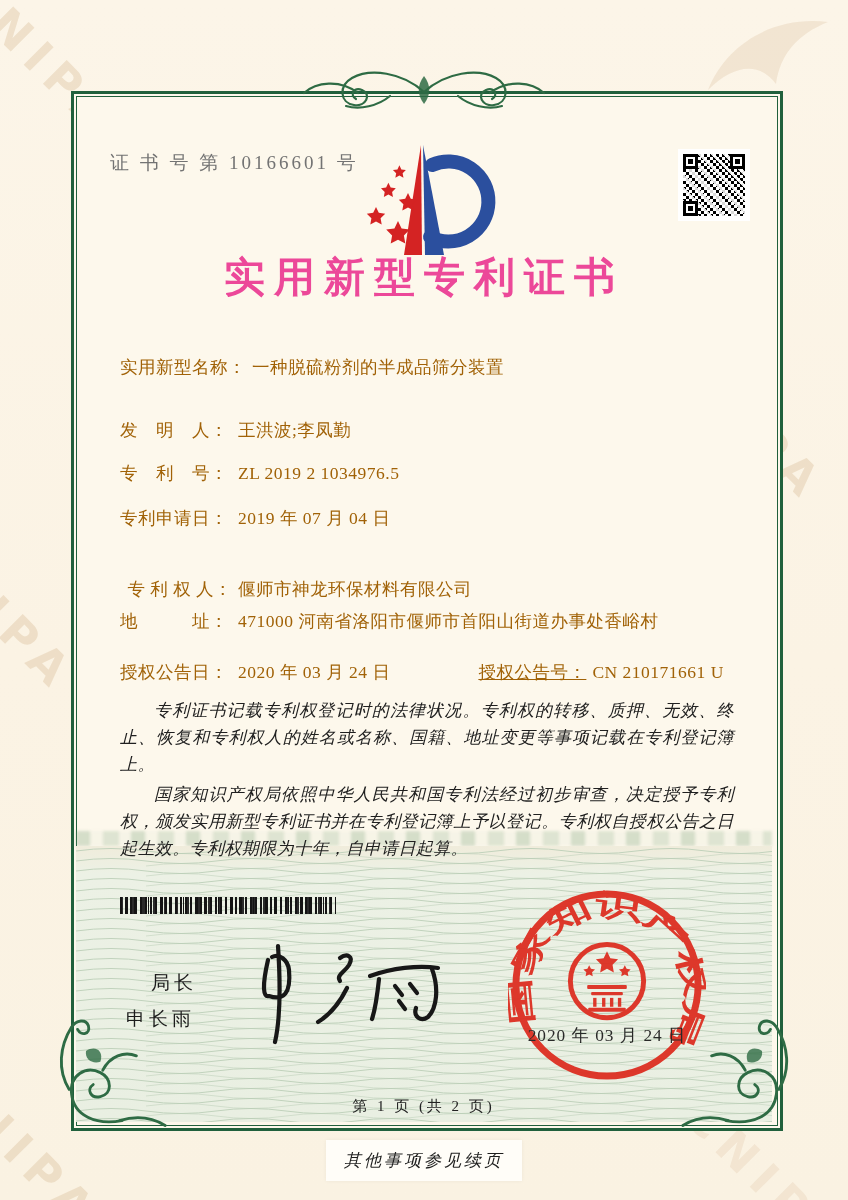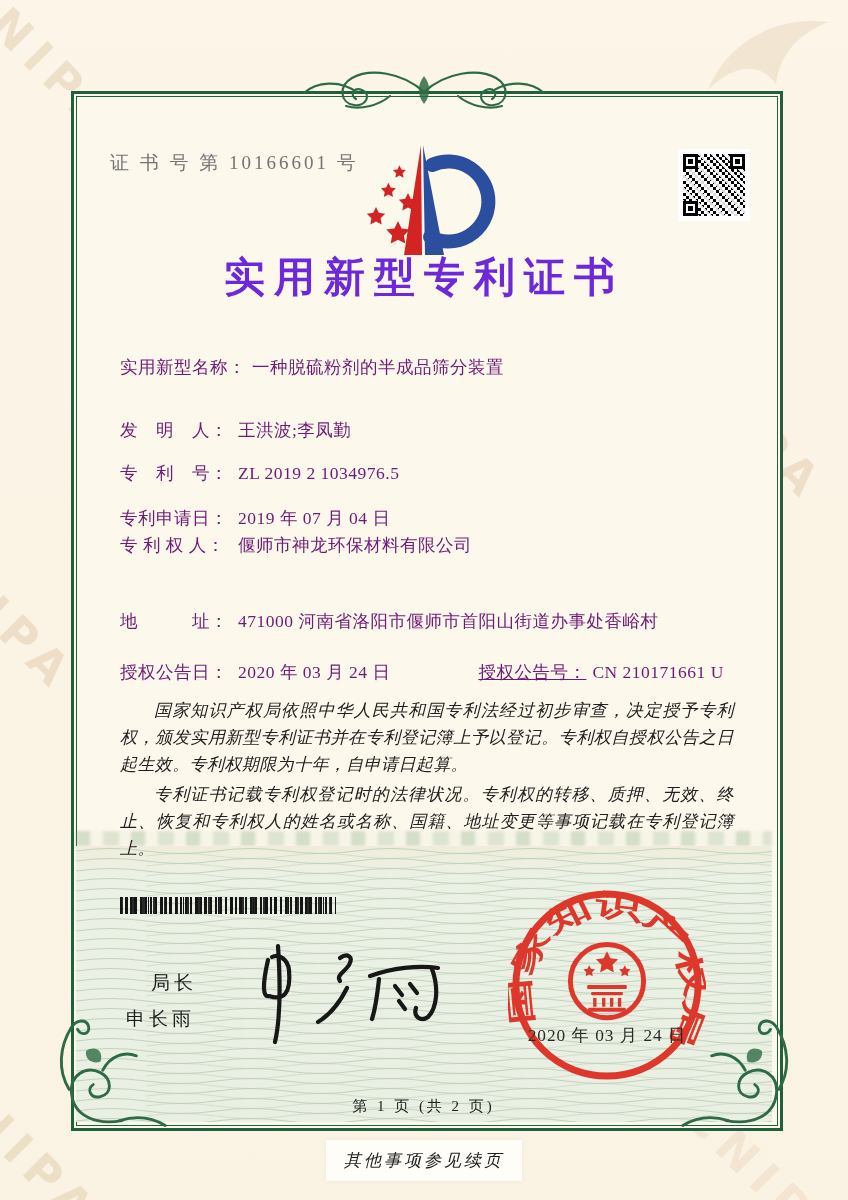--- a/index.html
+++ b/index.html
@@ -12,23 +12,23 @@
       font-weight:700;font-size:46px;letter-spacing:10px;color:rgba(209,174,132,.30);
       transform:rotate(45deg);transform-origin:left top;white-space:nowrap;pointer-events:none;}
   .wm.faint{color:rgba(209,174,132,.18);}
   
   .frame{position:absolute;left:71px;top:91px;width:706px;height:1034px;
          border:3px solid #20603c;background:#fdf8ec;}
   .frame::before{content:"";position:absolute;inset:2px;border:1px solid #20603c;pointer-events:none;}
   
   .cert-no{position:absolute;left:110px;top:150px;font-size:19px;letter-spacing:3px;color:#737373;}
   .title{position:absolute;left:0;top:250px;width:848px;text-align:center;
-         font-size:41px;font-weight:700;letter-spacing:9px;color:#6d28d9;}
-  
-  .row{position:absolute;left:120px;font-size:17.5px;letter-spacing:.5px;color:#701a75;white-space:nowrap;}
+         font-size:41px;font-weight:700;letter-spacing:9px;color:#ec4899;}
+  
+  .row{position:absolute;left:120px;font-size:17.5px;letter-spacing:.5px;color:#a16207;white-space:nowrap;}
   .row .lbl{display:inline-block;min-width:112px;}
   .row .val{margin-left:6px;}
   .pair2{margin-left:88px;text-decoration:underline;}
   
   .paras{position:absolute;left:120px;top:697px;width:614px;font-size:17px;
          font-style:italic;line-height:1.6;letter-spacing:.4px;color:#202020;text-align:justify;}
   .paras p{margin:0 0 2px 0;text-indent:2em;}
   
   .band-strip{position:absolute;left:76px;top:831px;width:696px;height:15px;opacity:.8;filter:blur(1.5px);
     background:repeating-linear-gradient(90deg,rgba(120,160,120,.38) 0 14px,rgba(205,218,198,.18) 14px 27px,rgba(135,172,135,.33) 27px 43px,rgba(210,222,205,.2) 43px 55px);}
@@ -157,33 +157,33 @@
 </div>
 <div class="row" style="top:418px;">
   <span class="lbl">发　明　人：</span><span class="val">王洪波;李凤勤</span>
 </div>
 <div class="row" style="top:461px;">
   <span class="lbl">专　利　号：</span><span class="val">ZL 2019 2 1034976.5</span>
 </div>
 <div class="row" style="top:506px;">
   <span class="lbl">专利申请日：</span><span class="val">2019 年 07 月 04 日</span>
 </div>
-<div class="row" style="top:533px;">
+<div class="row" style="top:577px;text-align:right;">
   <span class="lbl">专 利 权 人：</span><span class="val">偃师市神龙环保材料有限公司</span>
 </div>
 <div class="row" style="top:609px;">
   <span class="lbl">地　　　址：</span><span class="val">471000 河南省洛阳市偃师市首阳山街道办事处香峪村</span>
 </div>
 <div class="row" style="top:660px;">
   <span class="lbl">授权公告日：</span><span class="val">2020 年 03 月 24 日</span><span class="pair2">授权公告号：</span><span class="val">CN 210171661 U</span>
 </div>
 
 <div class="paras">
+  <p>专利证书记载专利权登记时的法律状况。专利权的转移、质押、无效、终止、恢复和专利权人的姓名或名称、国籍、地址变更等事项记载在专利登记簿上。</p>
   <p>国家知识产权局依照中华人民共和国专利法经过初步审查，决定授予专利权，颁发实用新型专利证书并在专利登记簿上予以登记。专利权自授权公告之日起生效。专利权期限为十年，自申请日起算。</p>
-  <p>专利证书记载专利权登记时的法律状况。专利权的转移、质押、无效、终止、恢复和专利权人的姓名或名称、国籍、地址变更等事项记载在专利登记簿上。</p>
 </div>
 
 <div class="barcode"></div>
 
 <div class="sig-label" style="top:970px;margin-left:33px;">局长</div>
 <div class="sig-label" style="top:1006px;margin-left:8px;">申长雨</div>
 
 <svg class="abs" style="left:248px;top:938px;" width="210" height="110" viewBox="0 0 210 110">
   <g stroke="#171717" stroke-width="4.2" fill="none" stroke-linecap="round" stroke-linejoin="round">
     <path d="M20,22 C14,48 15,60 21,58 C36,63 43,55 41,32 C40,22 31,15 24,19"></path>

